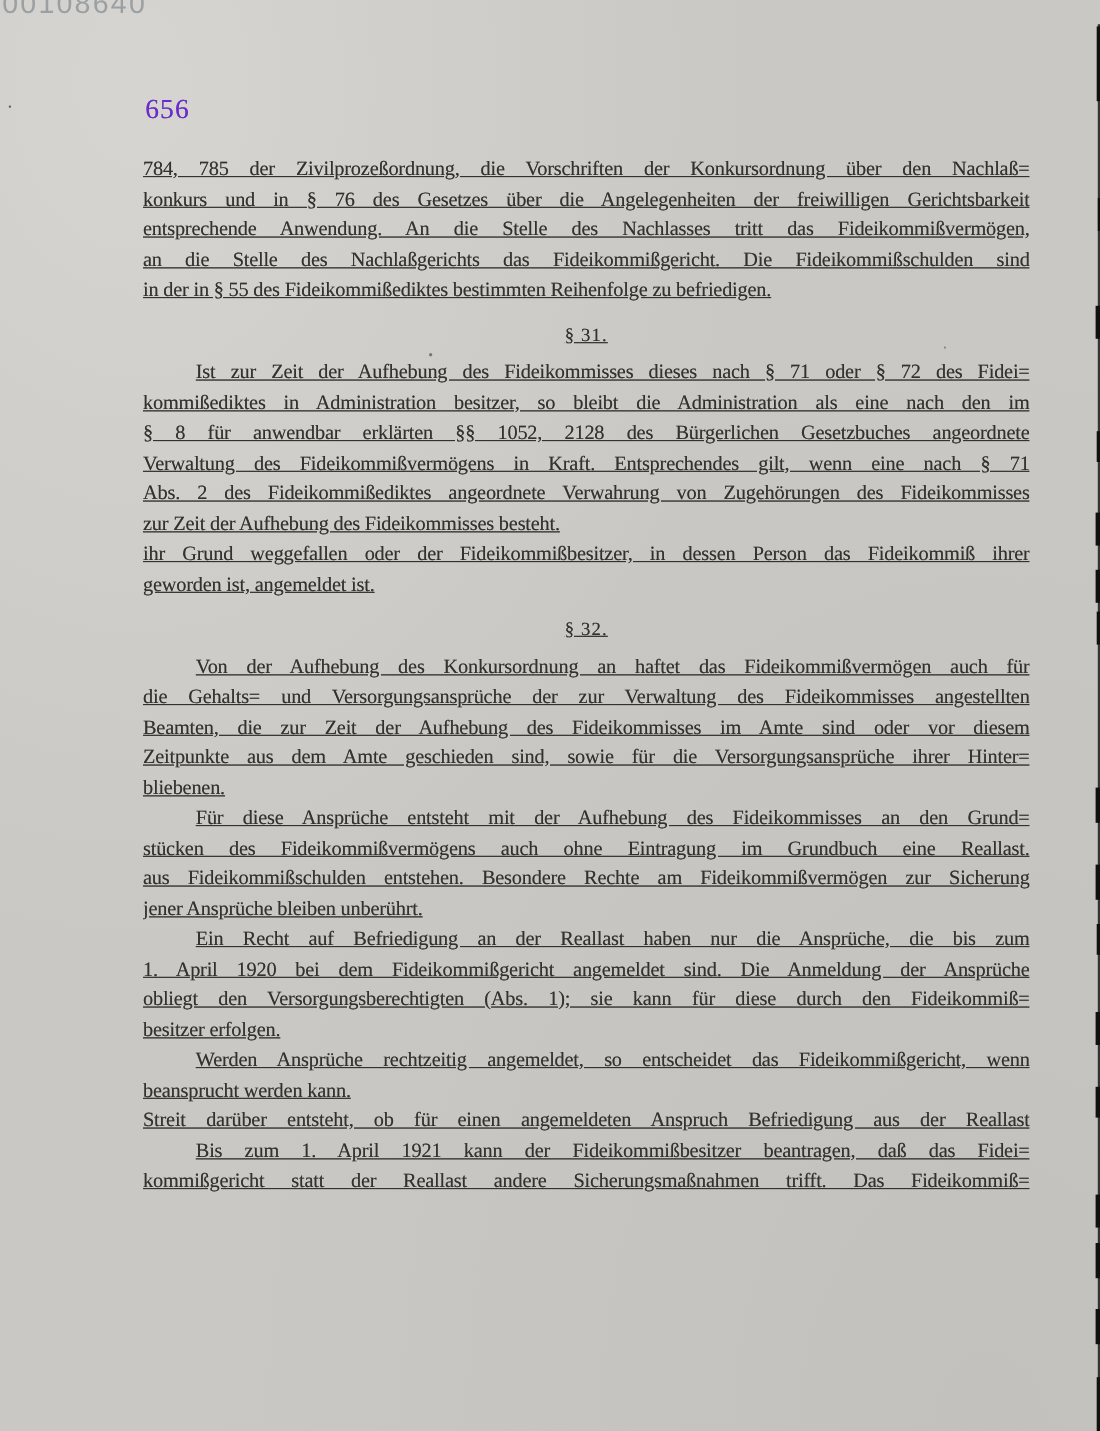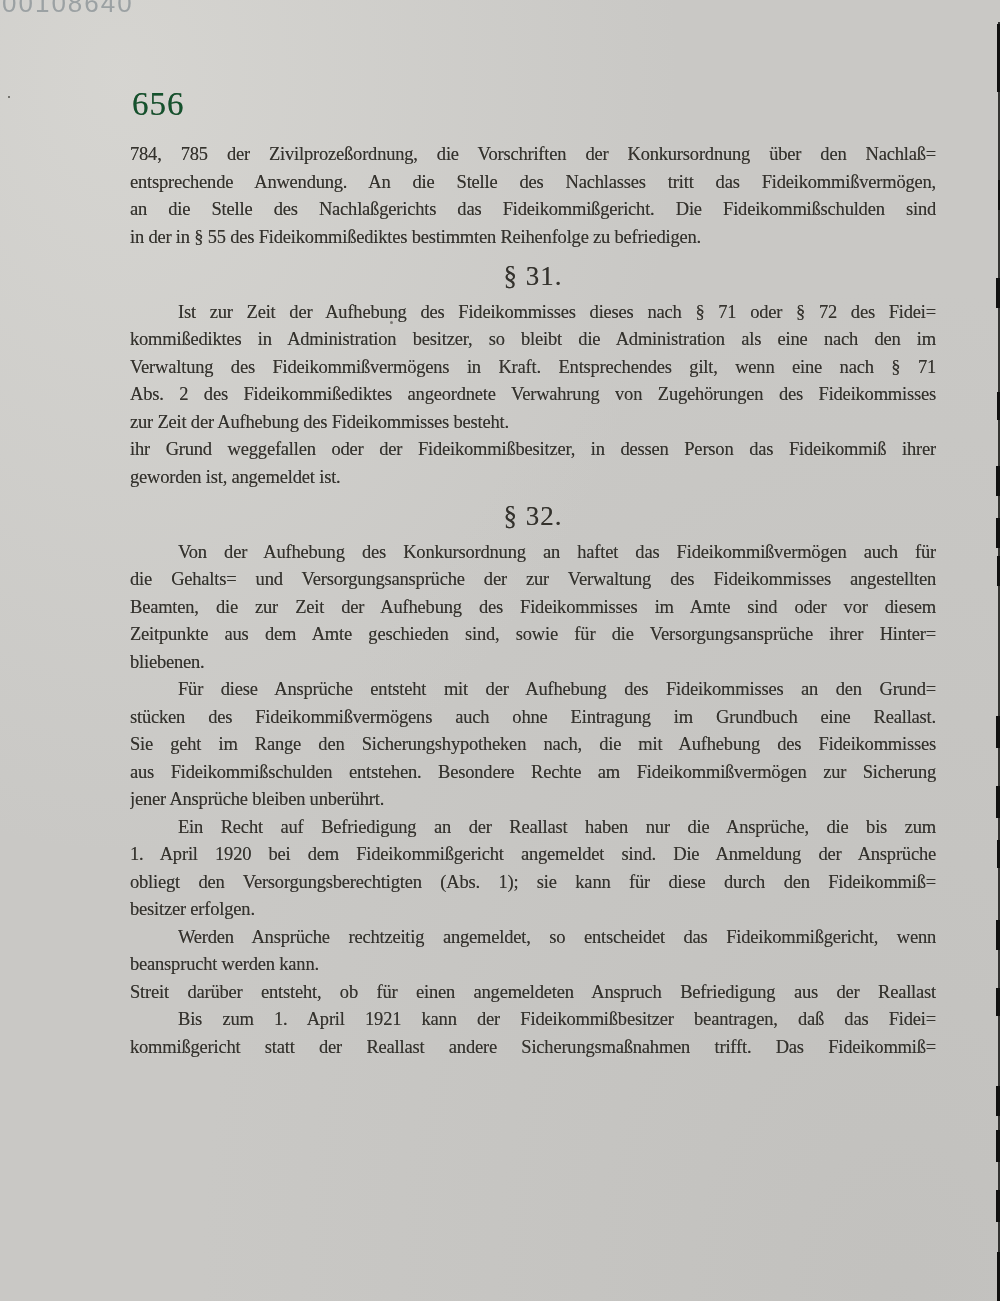--- a/index.html
+++ b/index.html
@@ -14,45 +14,46 @@
     font-family: "Liberation Serif", serif;
   }
   .scan-id {
     position: absolute; top: -12px; left: 2px;
     font-family: "Liberation Sans", sans-serif;
     font-size: 26px; letter-spacing: 2px;
     color: #9ba1a3;
   }
   .pagenum {
     position: absolute; top: 86px; left: 132px;
-    font-size: 33px; color: #14532d;
+    font-size: 25px; color: #6d28d9;
     letter-spacing: 1px;
     text-shadow: 0 0 0.6px rgba(45,43,38,0.6);
   }
   .text-block {
     position: absolute; top: 141px; left: 130px; width: 806px;
     color: #34322d;
     font-size: 18.5px;
     letter-spacing: -0.2px;
     text-shadow: 0 0 0.6px rgba(45,43,38,0.55);
+    text-decoration: underline;
   }
   .line {
     line-height: 27.5px; height: 27.5px;
     text-align: justify;
     text-align-last: justify;
     overflow: hidden;
     white-space: nowrap;
   }
   .line.last { text-align-last: left; }
   .line.indent { text-indent: 48px; }
   .heading {
     line-height: 27.5px;
     margin: 12px 0 8px 0;
     text-align: center;
-    font-size: 27px;
+    font-size: 17px;
     letter-spacing: 1px;
   }
   .edge-line {
     position: absolute; right: 0; top: 22px; bottom: 0;
     width: 2px; background: #1a1a18; opacity: 0.85;
   }
   .blob { position: absolute; right: 0; background: #111110; }
   .speck { position: absolute; border-radius: 50%; background: #55534e; }
 </style>
 </head>
@@ -60,48 +61,49 @@
 
 <div class="page">
 
   <div class="scan-id">00108640</div>
 
   <div class="pagenum">656</div>
 
   <div class="text-block" id="text-block">
       <div>
         <div class="line">784, 785 der Zivilprozeßordnung, die Vorschriften der Konkursordnung über den Nachlaß=</div>
+        <div class="line">konkurs und in § 76 des Gesetzes über die Angelegenheiten der freiwilligen Gerichtsbarkeit</div>
         <div class="line">entsprechende Anwendung. An die Stelle des Nachlasses tritt das Fideikommißvermögen,</div>
         <div class="line">an die Stelle des Nachlaßgerichts das Fideikommißgericht. Die Fideikommißschulden sind</div>
         <div class="line last">in der in § 55 des Fideikommißediktes bestimmten Reihenfolge zu befriedigen.</div>
       </div>
       <div class="heading">§ 31.</div>
       <div>
         <div class="line indent">Ist zur Zeit der Aufhebung des Fideikommisses dieses nach § 71 oder § 72 des Fidei=</div>
         <div class="line">kommißediktes in Administration besitzer, so bleibt die Administration als eine nach den im</div>
+        <div class="line">§ 8 für anwendbar erklärten §§ 1052, 2128 des Bürgerlichen Gesetzbuches angeordnete</div>
         <div class="line">Verwaltung des Fideikommißvermögens in Kraft. Entsprechendes gilt, wenn eine nach § 71</div>
         <div class="line">Abs. 2 des Fideikommißediktes angeordnete Verwahrung von Zugehörungen des Fideikommisses</div>
         <div class="line last">zur Zeit der Aufhebung des Fideikommisses besteht.</div>
       </div>
       <div>
         <div class="line">ihr Grund weggefallen oder der Fideikommißbesitzer, in dessen Person das Fideikommiß ihrer</div>
         <div class="line last">geworden ist, angemeldet ist.</div>
       </div>
       <div class="heading">§ 32.</div>
       <div>
         <div class="line indent">Von der Aufhebung des Konkursordnung an haftet das Fideikommißvermögen auch für</div>
         <div class="line">die Gehalts= und Versorgungsansprüche der zur Verwaltung des Fideikommisses angestellten</div>
         <div class="line">Beamten, die zur Zeit der Aufhebung des Fideikommisses im Amte sind oder vor diesem</div>
         <div class="line">Zeitpunkte aus dem Amte geschieden sind, sowie für die Versorgungsansprüche ihrer Hinter=</div>
         <div class="line last">bliebenen.</div>
       </div>
       <div>
         <div class="line indent">Für diese Ansprüche entsteht mit der Aufhebung des Fideikommisses an den Grund=</div>
         <div class="line">stücken des Fideikommißvermögens auch ohne Eintragung im Grundbuch eine Reallast.</div>
-        <div class="line">Sie geht im Range den Sicherungshypotheken nach, die mit Aufhebung des Fideikommisses</div>
         <div class="line">aus Fideikommißschulden entstehen. Besondere Rechte am Fideikommißvermögen zur Sicherung</div>
         <div class="line last">jener Ansprüche bleiben unberührt.</div>
       </div>
       <div>
         <div class="line indent">Ein Recht auf Befriedigung an der Reallast haben nur die Ansprüche, die bis zum</div>
         <div class="line">1. April 1920 bei dem Fideikommißgericht angemeldet sind. Die Anmeldung der Ansprüche</div>
         <div class="line">obliegt den Versorgungsberechtigten (Abs. 1); sie kann für diese durch den Fideikommiß=</div>
         <div class="line last">besitzer erfolgen.</div>
       </div>
       <div>

